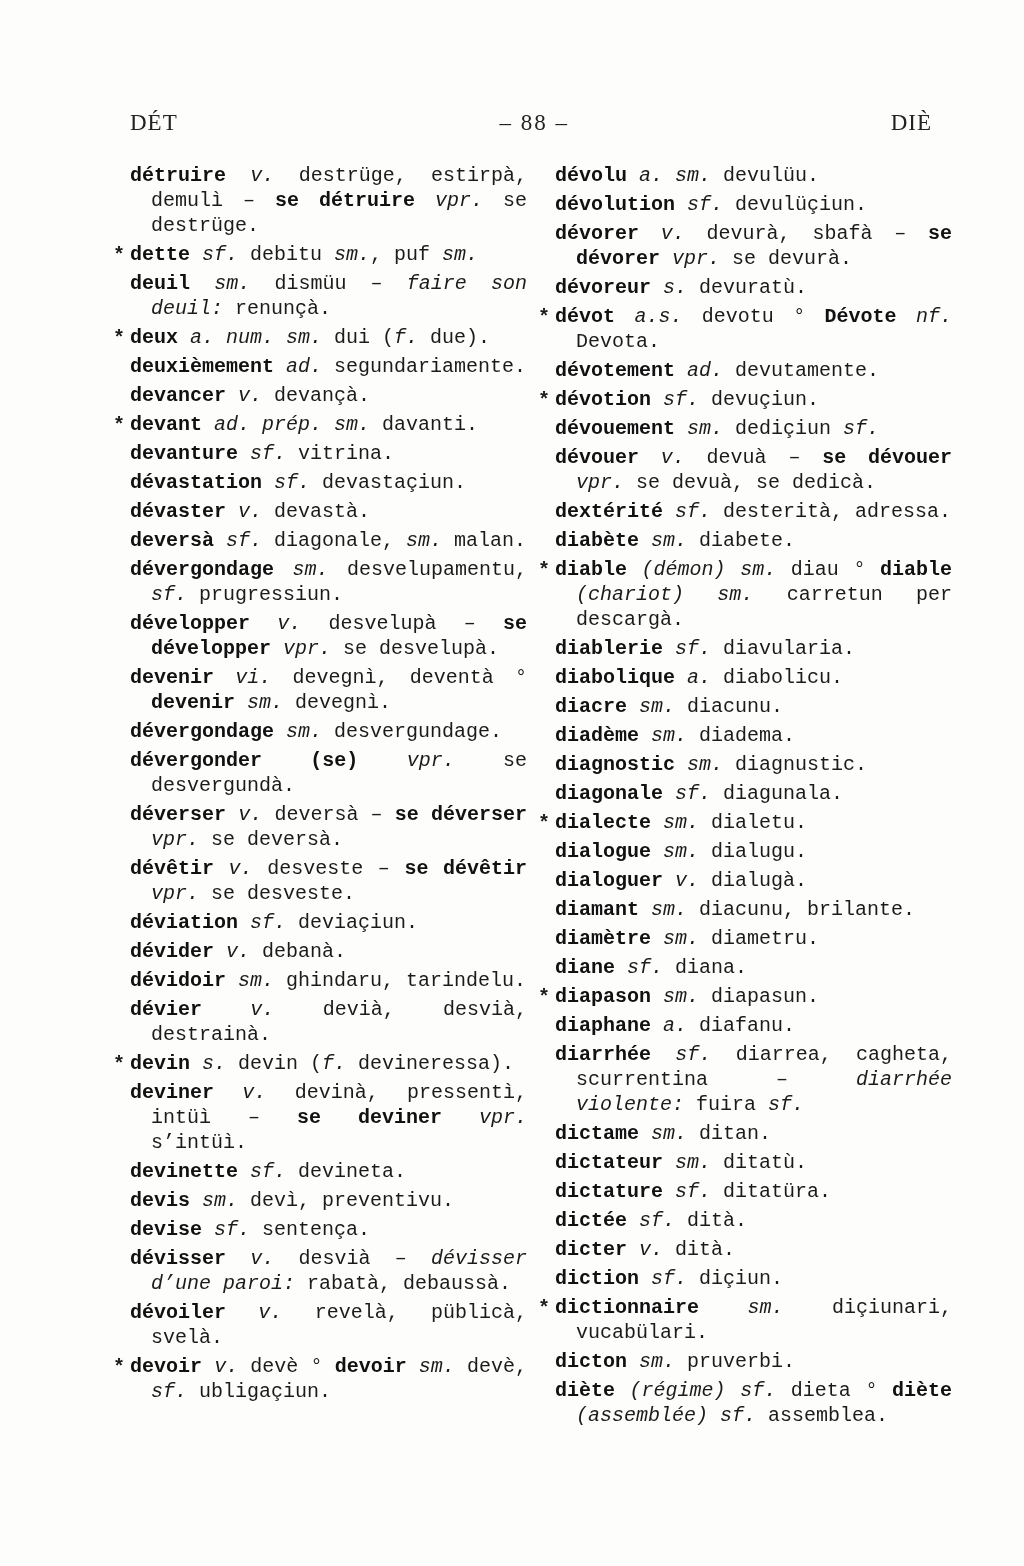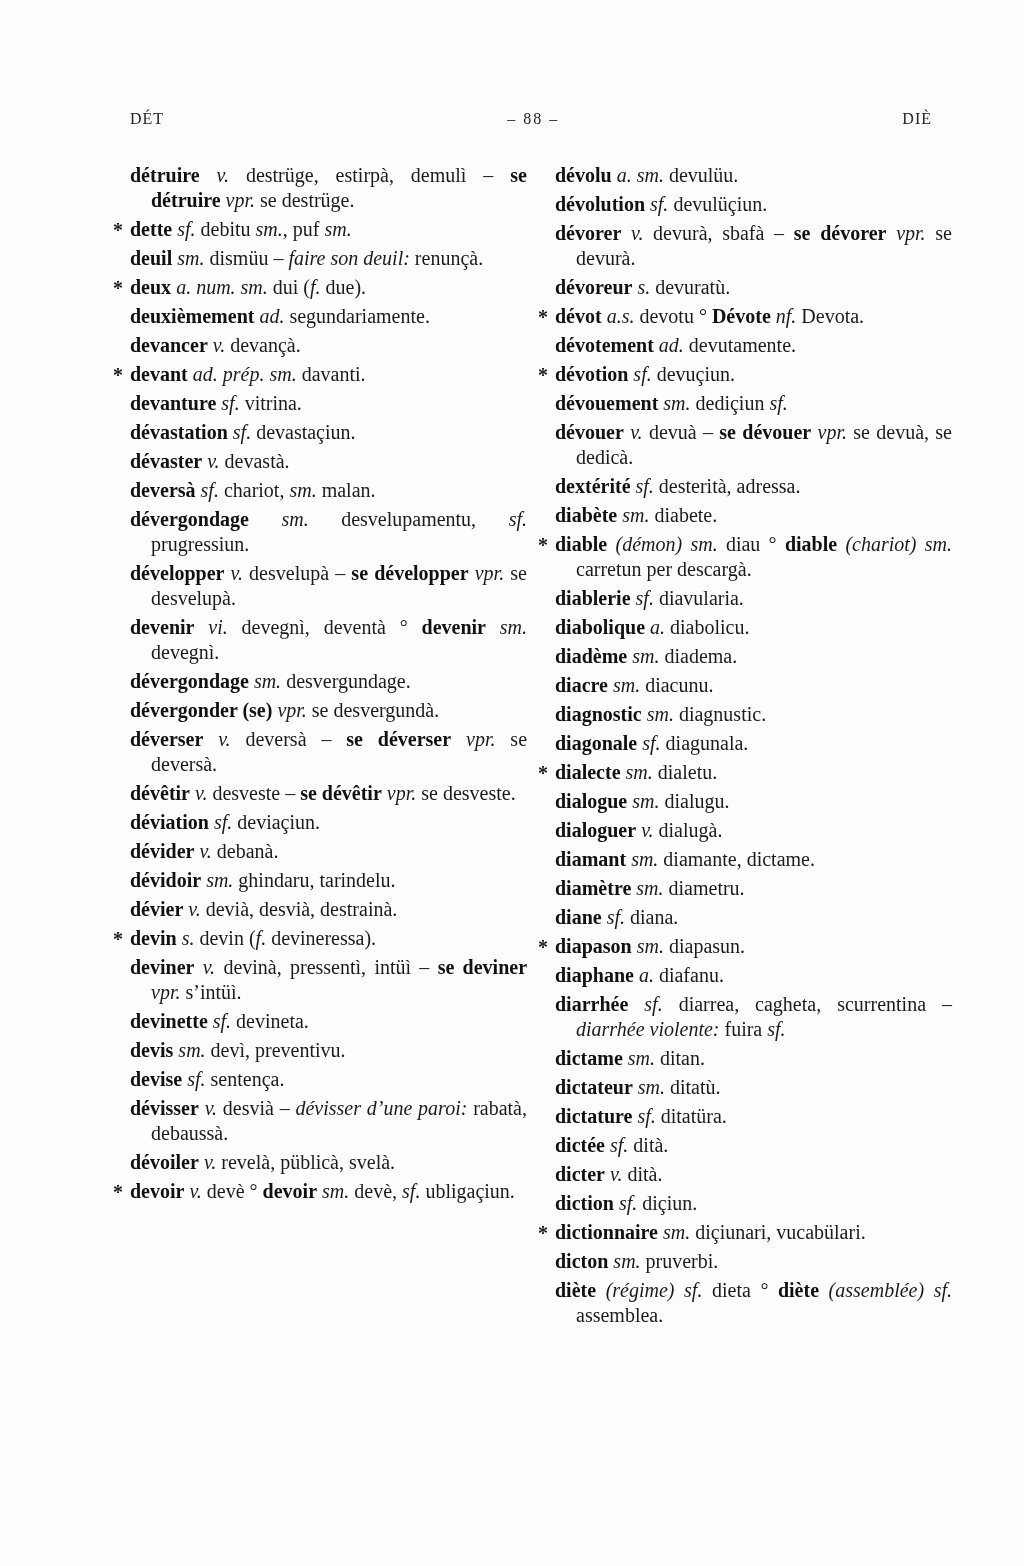--- a/index.html
+++ b/index.html
@@ -13,37 +13,38 @@
     overflow: hidden;
   }
   .header {
     position: absolute;
     top: 110px;
     left: 130px;
     width: 802px;
     display: flex;
     justify-content: space-between;
     align-items: baseline;
-    font-size: 16px;
+    font-size: 23px;
     color: #222;
   }
   .header .running-head { letter-spacing: 1px; }
   .header .page-number { letter-spacing: 2px; }
   .columns {
     position: absolute;
     top: 163px;
     left: 130px;
     width: 822px;
     display: flex;
     gap: 28px;
   }
   .column {
     width: 397px;
     font-size: 20px;
     line-height: 25px;
+    font-family: Liberation Mono, monospace;
   }
   .entry {
     position: relative;
     margin: 0 0 4px 0;
     padding-left: 21px;
     text-indent: -21px;
     text-align: justify;
   }
   .star {
     position: absolute;
@@ -71,21 +72,21 @@
         <p class="entry"><span class="seg-b">détruire</span><span class="seg-i"> v.</span><span class="seg-r"> destrüge, estirpà, demulì – </span><span class="seg-b">se détruire</span><span class="seg-i"> vpr.</span><span class="seg-r"> se destrüge.</span></p>
         <p class="entry"><span class="star">*</span><span class="seg-b">dette</span><span class="seg-i"> sf.</span><span class="seg-r"> debitu </span><span class="seg-i">sm.</span><span class="seg-r">, puf </span><span class="seg-i">sm.</span></p>
         <p class="entry"><span class="seg-b">deuil</span><span class="seg-i"> sm.</span><span class="seg-r"> dismüu – </span><span class="seg-i">faire son deuil:</span><span class="seg-r"> renunçà.</span></p>
         <p class="entry"><span class="star">*</span><span class="seg-b">deux</span><span class="seg-i"> a. num. sm.</span><span class="seg-r"> dui (</span><span class="seg-i">f.</span><span class="seg-r"> due).</span></p>
         <p class="entry"><span class="seg-b">deuxièmement</span><span class="seg-i"> ad.</span><span class="seg-r"> segundariamente.</span></p>
         <p class="entry"><span class="seg-b">devancer</span><span class="seg-i"> v.</span><span class="seg-r"> devançà.</span></p>
         <p class="entry"><span class="star">*</span><span class="seg-b">devant</span><span class="seg-i"> ad. prép. sm.</span><span class="seg-r"> davanti.</span></p>
         <p class="entry"><span class="seg-b">devanture</span><span class="seg-i"> sf.</span><span class="seg-r"> vitrina.</span></p>
         <p class="entry"><span class="seg-b">dévastation</span><span class="seg-i"> sf.</span><span class="seg-r"> devastaçiun.</span></p>
         <p class="entry"><span class="seg-b">dévaster</span><span class="seg-i"> v.</span><span class="seg-r"> devastà.</span></p>
-        <p class="entry"><span class="seg-b">deversà</span><span class="seg-i"> sf.</span><span class="seg-r"> chariot, </span><span class="seg-i">sm.</span><span class="seg-r"> malan.</span></p>
+        <p class="entry"><span class="seg-b">deversà</span><span class="seg-i"> sf.</span><span class="seg-r"> diagonale, </span><span class="seg-i">sm.</span><span class="seg-r"> malan.</span></p>
         <p class="entry"><span class="seg-b">dévergondage</span><span class="seg-i"> sm.</span><span class="seg-r"> desvelupamentu, </span><span class="seg-i">sf.</span><span class="seg-r"> prugressiun.</span></p>
         <p class="entry"><span class="seg-b">développer</span><span class="seg-i"> v.</span><span class="seg-r"> desvelupà – </span><span class="seg-b">se développer</span><span class="seg-i"> vpr.</span><span class="seg-r"> se desvelupà.</span></p>
         <p class="entry"><span class="seg-b">devenir</span><span class="seg-i"> vi.</span><span class="seg-r"> devegnì, deventà ° </span><span class="seg-b">devenir</span><span class="seg-i"> sm.</span><span class="seg-r"> devegnì.</span></p>
         <p class="entry"><span class="seg-b">dévergondage</span><span class="seg-i"> sm.</span><span class="seg-r"> desvergundage.</span></p>
         <p class="entry"><span class="seg-b">dévergonder (se)</span><span class="seg-i"> vpr.</span><span class="seg-r"> se desvergundà.</span></p>
         <p class="entry"><span class="seg-b">déverser</span><span class="seg-i"> v.</span><span class="seg-r"> deversà – </span><span class="seg-b">se déverser</span><span class="seg-i"> vpr.</span><span class="seg-r"> se deversà.</span></p>
         <p class="entry"><span class="seg-b">dévêtir</span><span class="seg-i"> v.</span><span class="seg-r"> desveste – </span><span class="seg-b">se dévêtir</span><span class="seg-i"> vpr.</span><span class="seg-r"> se desveste.</span></p>
         <p class="entry"><span class="seg-b">déviation</span><span class="seg-i"> sf.</span><span class="seg-r"> deviaçiun.</span></p>
         <p class="entry"><span class="seg-b">dévider</span><span class="seg-i"> v.</span><span class="seg-r"> debanà.</span></p>
         <p class="entry"><span class="seg-b">dévidoir</span><span class="seg-i"> sm.</span><span class="seg-r"> ghindaru, tarindelu.</span></p>
@@ -107,28 +108,28 @@
         <p class="entry"><span class="star">*</span><span class="seg-b">dévot</span><span class="seg-i"> a.s.</span><span class="seg-r"> devotu ° </span><span class="seg-b">Dévote</span><span class="seg-i"> nf.</span><span class="seg-r"> Devota.</span></p>
         <p class="entry"><span class="seg-b">dévotement</span><span class="seg-i"> ad.</span><span class="seg-r"> devutamente.</span></p>
         <p class="entry"><span class="star">*</span><span class="seg-b">dévotion</span><span class="seg-i"> sf.</span><span class="seg-r"> devuçiun.</span></p>
         <p class="entry"><span class="seg-b">dévouement</span><span class="seg-i"> sm.</span><span class="seg-r"> dediçiun </span><span class="seg-i">sf.</span></p>
         <p class="entry"><span class="seg-b">dévouer</span><span class="seg-i"> v.</span><span class="seg-r"> devuà – </span><span class="seg-b">se dévouer</span><span class="seg-i"> vpr.</span><span class="seg-r"> se devuà, se dedicà.</span></p>
         <p class="entry"><span class="seg-b">dextérité</span><span class="seg-i"> sf.</span><span class="seg-r"> desterità, adressa.</span></p>
         <p class="entry"><span class="seg-b">diabète</span><span class="seg-i"> sm.</span><span class="seg-r"> diabete.</span></p>
         <p class="entry"><span class="star">*</span><span class="seg-b">diable</span><span class="seg-i"> (démon) sm.</span><span class="seg-r"> diau ° </span><span class="seg-b">diable</span><span class="seg-i"> (chariot) sm.</span><span class="seg-r"> carretun per descargà.</span></p>
         <p class="entry"><span class="seg-b">diablerie</span><span class="seg-i"> sf.</span><span class="seg-r"> diavularia.</span></p>
         <p class="entry"><span class="seg-b">diabolique</span><span class="seg-i"> a.</span><span class="seg-r"> diabolicu.</span></p>
+        <p class="entry"><span class="seg-b">diacre</span><span class="seg-i"> sm.</span><span class="seg-r"> diacunu.</span></p>
         <p class="entry"><span class="seg-b">diadème</span><span class="seg-i"> sm.</span><span class="seg-r"> diadema.</span></p>
-        <p class="entry"><span class="seg-b">diacre</span><span class="seg-i"> sm.</span><span class="seg-r"> diacunu.</span></p>
         <p class="entry"><span class="seg-b">diagnostic</span><span class="seg-i"> sm.</span><span class="seg-r"> diagnustic.</span></p>
         <p class="entry"><span class="seg-b">diagonale</span><span class="seg-i"> sf.</span><span class="seg-r"> diagunala.</span></p>
         <p class="entry"><span class="star">*</span><span class="seg-b">dialecte</span><span class="seg-i"> sm.</span><span class="seg-r"> dialetu.</span></p>
         <p class="entry"><span class="seg-b">dialogue</span><span class="seg-i"> sm.</span><span class="seg-r"> dialugu.</span></p>
         <p class="entry"><span class="seg-b">dialoguer</span><span class="seg-i"> v.</span><span class="seg-r"> dialugà.</span></p>
-        <p class="entry"><span class="seg-b">diamant</span><span class="seg-i"> sm.</span><span class="seg-r"> diamante, dictame.</span></p>
+        <p class="entry"><span class="seg-b">diamant</span><span class="seg-i"> sm.</span><span class="seg-r"> diacunu, brilante.</span></p>
         <p class="entry"><span class="seg-b">diamètre</span><span class="seg-i"> sm.</span><span class="seg-r"> diametru.</span></p>
         <p class="entry"><span class="seg-b">diane</span><span class="seg-i"> sf.</span><span class="seg-r"> diana.</span></p>
         <p class="entry"><span class="star">*</span><span class="seg-b">diapason</span><span class="seg-i"> sm.</span><span class="seg-r"> diapasun.</span></p>
         <p class="entry"><span class="seg-b">diaphane</span><span class="seg-i"> a.</span><span class="seg-r"> diafanu.</span></p>
         <p class="entry"><span class="seg-b">diarrhée</span><span class="seg-i"> sf.</span><span class="seg-r"> diarrea, cagheta, scurrentina – </span><span class="seg-i">diarrhée violente:</span><span class="seg-r"> fuira </span><span class="seg-i">sf.</span></p>
         <p class="entry"><span class="seg-b">dictame</span><span class="seg-i"> sm.</span><span class="seg-r"> ditan.</span></p>
         <p class="entry"><span class="seg-b">dictateur</span><span class="seg-i"> sm.</span><span class="seg-r"> ditatù.</span></p>
         <p class="entry"><span class="seg-b">dictature</span><span class="seg-i"> sf.</span><span class="seg-r"> ditatüra.</span></p>
         <p class="entry"><span class="seg-b">dictée</span><span class="seg-i"> sf.</span><span class="seg-r"> dità.</span></p>
         <p class="entry"><span class="seg-b">dicter</span><span class="seg-i"> v.</span><span class="seg-r"> dità.</span></p>

